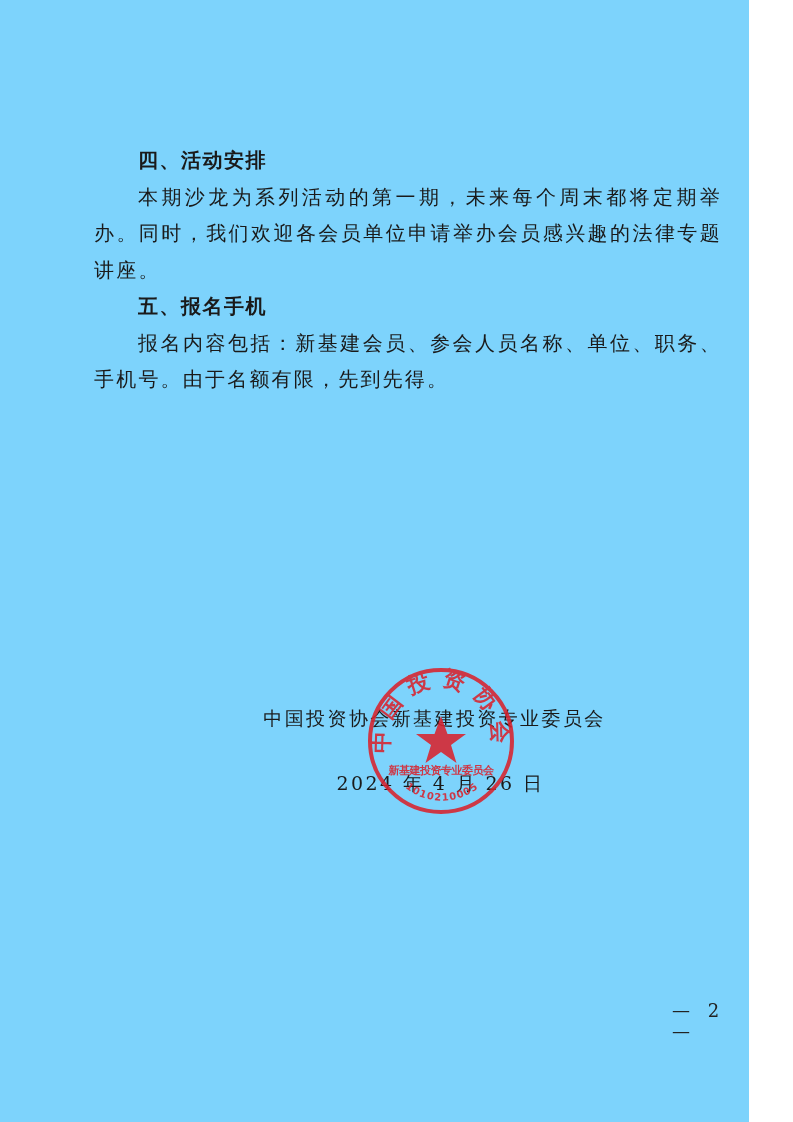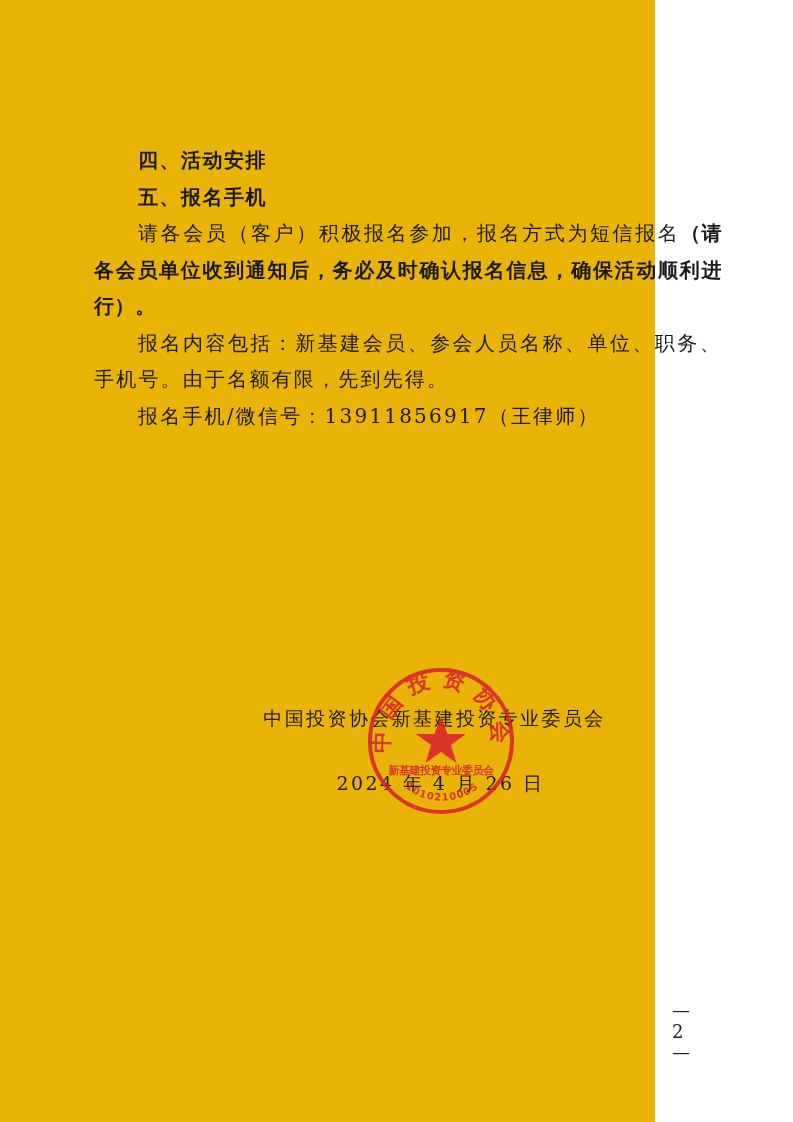--- a/index.html
+++ b/index.html
@@ -11,23 +11,23 @@
       width: 793px;
       height: 1122px;
       position: relative;
       overflow: hidden;
       font-family: "DejaVu Serif", "Liberation Serif", serif;
       color: #1a1a1a;
     }
     .page {
       position: absolute;
       left: 0; top: 0;
-      width: 655px;
+      width: 749px;
       height: 1122px;
-      background: #eab308;
+      background: #7dd3fc;
     }
     .body-text {
       position: absolute;
       left: 94px;
       top: 142px;
       width: 628px;
       font-size: 20px;
       line-height: 36.5px;
       letter-spacing: 2.2px;
       text-align: justify;
@@ -74,25 +74,24 @@
       color: #222;
     }
   </style>
 </head>
 <body>
 
 <div class="page">
 
   <div class="body-text">
     <p class="heading">四、活动安排</p>
+    <p class="para">本期沙龙为系列活动的第一期，未来每个周末都将定期举办。同时，我们欢迎各会员单位申请举办会员感兴趣的法律专题讲座。</p>
 
     <p class="heading">五、报名手机</p>
-    <p class="para"><span>请各会员（客户）积极报名参加，报名方式为短信报名</span><span class="bold">（请各会员单位收到通知后，务必及时确认报名信息，确保活动顺利进行）。</span></p>
     <p class="para">报名内容包括：新基建会员、参会人员名称、单位、职务、手机号。由于名额有限，先到先得。</p>
-    <p class="para">报名手机/微信号：13911856917（王律师）</p>
   </div>
 
   <div class="signature sig-org">中国投资协会新基建投资专业委员会</div>
   <div class="signature sig-date">2024 年 4 月 26 日</div>
 
   <svg class="stamp" viewBox="0 0 150 150" xmlns="http://www.w3.org/2000/svg">
     <defs>
       <path id="arcTop" d="M 26 90 A 52 52 0 1 1 124 90"></path>
       <path id="arcBottom" d="M 30 112 A 58 58 0 0 0 122 112"></path>
     </defs>

